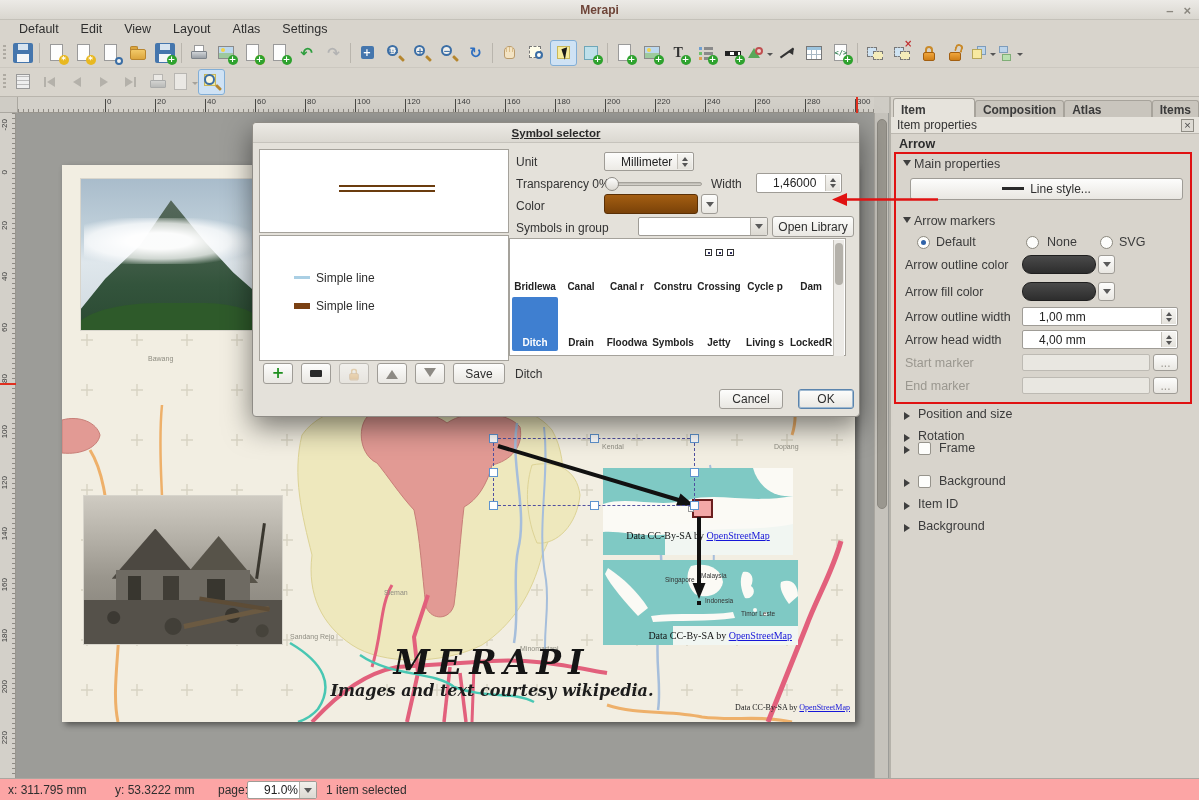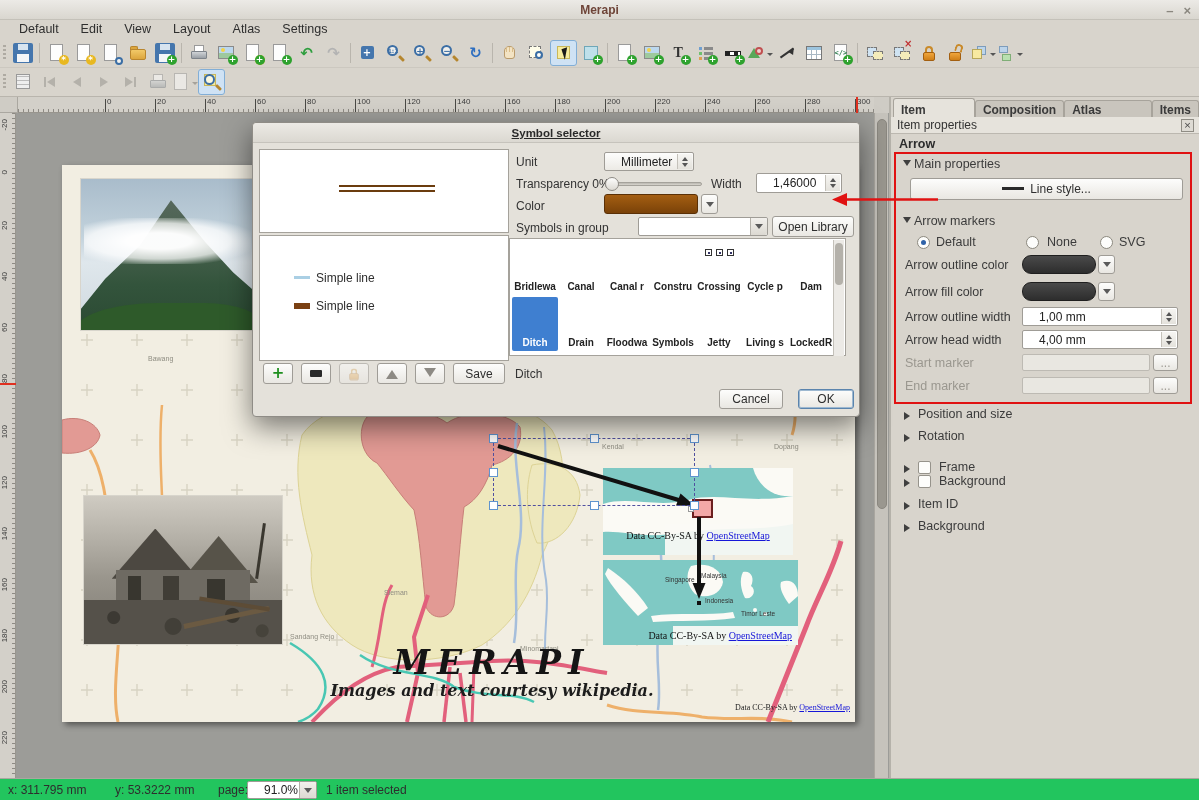--- a/index.html
+++ b/index.html
@@ -226,21 +226,21 @@
   .gcell { position:absolute; width:46px; height:54px; text-align:center; font:bold 10px/12px "Liberation Sans",sans-serif; color:#222; }
   .gcell .nm { position:absolute; left:1px; right:1px; bottom:2px; white-space:nowrap; overflow:hidden; }
   .gcell.gsel { background:#3f7fd0; color:#fff; border-radius:2px; }
   .sw { width:38px; height:0; margin:12px auto 0; }
   .sqm { display:inline-block; width:7px; height:7px; border:1.5px solid #333; background:#fff; margin:8px 2px 0; position:relative; }
   .sqm::after { content:""; position:absolute; left:2px; top:2px; width:2px; height:2px; background:#336; }
   .slider { position:absolute; height:4px; background:linear-gradient(#b9b6af,#d8d5ce); border-radius:2px; border:1px solid #a5a29b; }
   .knob { position:absolute; left:-2px; top:-6px; width:14px; height:14px; border-radius:50%;
           background:linear-gradient(#fdfdfc,#dcd9d2); border:1px solid #8f8c86; }
 
-  .statusbar { position:absolute; left:0; top:778px; width:1199px; height:22px; background:#22c55e;
+  .statusbar { position:absolute; left:0; top:778px; width:1199px; height:22px; background:#fca5a5;
                border-top:1px solid #aaa7a0; font:12px/20px "Liberation Sans",sans-serif; color:#2e2e2e; }
   .annot { position:absolute; left:0; top:0; width:1199px; height:800px; z-index:60; pointer-events:none; }
 </style>
 </head>
 <body>
 
 <div id="app">
 
   <div class="titlebar">
     <span class="title">Merapi</span>
@@ -765,21 +765,21 @@
       </div>
 
     <div class="prow" style="left:14px;top:282px;color:#9a978f">End marker</div>
     <div class="field" style="position:absolute;left:131px;top:280px;width:128px;height:17px;background:#e9e7e1;border-color:#bdbab3"></div>
     <div class="btn3d" style="position:absolute;left:262px;top:280px;width:25px;height:17px;color:#a09d95">
         <span>...</span>
       </div>
 
     <div class="prow" style="left:10px;top:310px"><span class="exp closed"></span><span>Position and size</span></div>
     <div class="prow" style="left:10px;top:332px"><span class="exp closed"></span><span>Rotation</span></div>
-    <div class="prow" style="left:10px;top:363px;display:flex;align-items:center">
+    <div class="prow" style="left:10px;top:344px;display:flex;align-items:center">
         <span class="exp closed"></span>
         <span class="chk" style="margin-right:8px"></span>
         <span>Frame</span>
       </div>
     <div class="prow" style="left:10px;top:377px;display:flex;align-items:center">
         <span class="exp closed"></span>
         <span class="chk" style="margin-right:8px"></span>
         <span>Background</span>
       </div>
     <div class="prow" style="left:10px;top:400px"><span class="exp closed"></span><span>Item ID</span></div>

